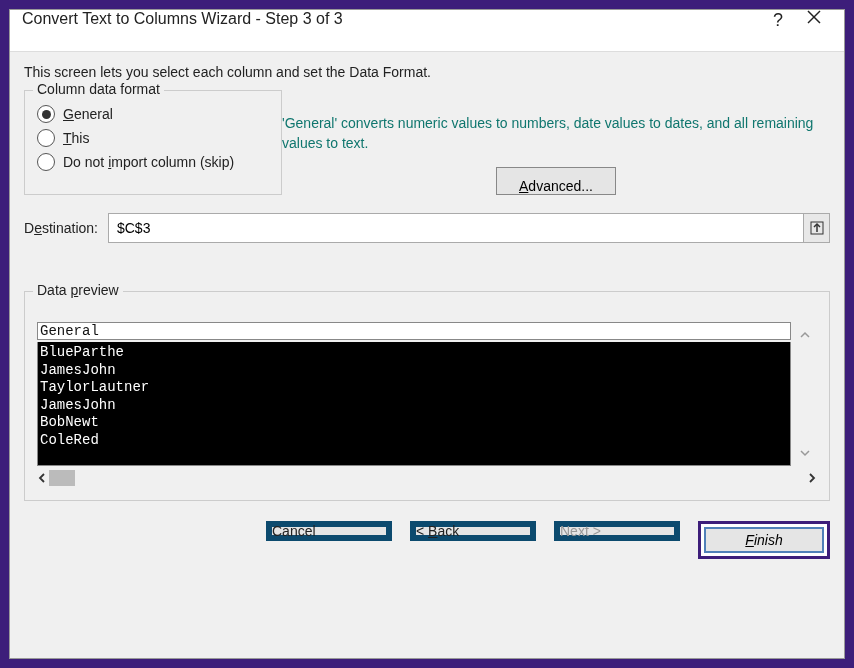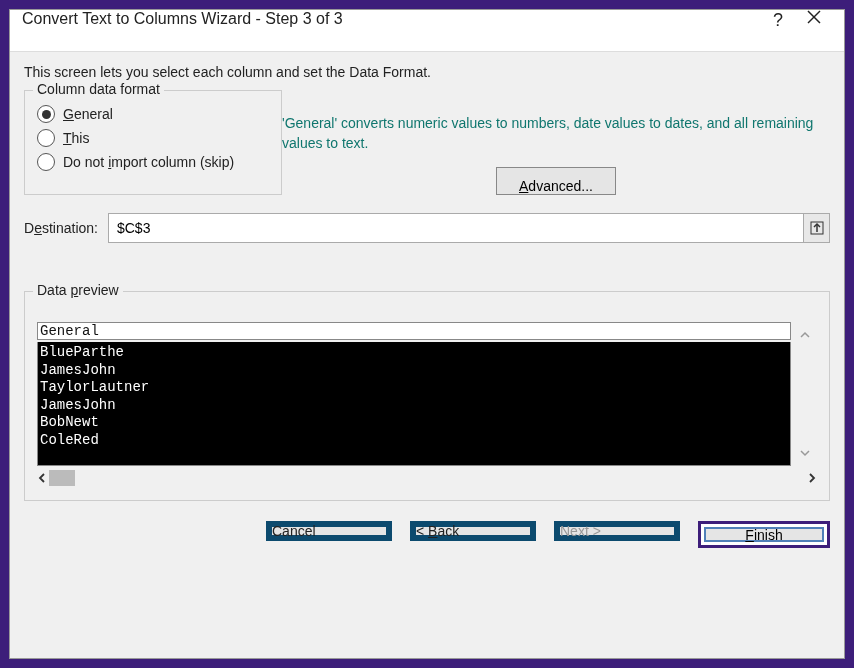--- a/index.html
+++ b/index.html
@@ -261,27 +261,28 @@
       color: #222;
     }
     .btn.disabled { color: #999; }
     .btn-finish-wrap {
       border: 3px solid #3d1e7a;
       padding: 3px;
       background: #fff;
     }
     .btn-finish {
       width: 120px;
-      height: 15px;
+      height: 26px;
       border: 2px solid #5080b8;
       background: #e5e5e5;
       display: flex;
       align-items: center;
       justify-content: center;
       cursor: pointer;
+      font-style: italic;
     }
     .chevron-svg { width: 10px; height: 6px; }
   </style>
 </head>
 <body>
 
 <div class="dialog">
   <div class="titlebar">
     <div class="titlebar-title">Convert Text to Columns Wizard - Step 3 of 3</div>
     <div class="titlebar-help">?</div>

